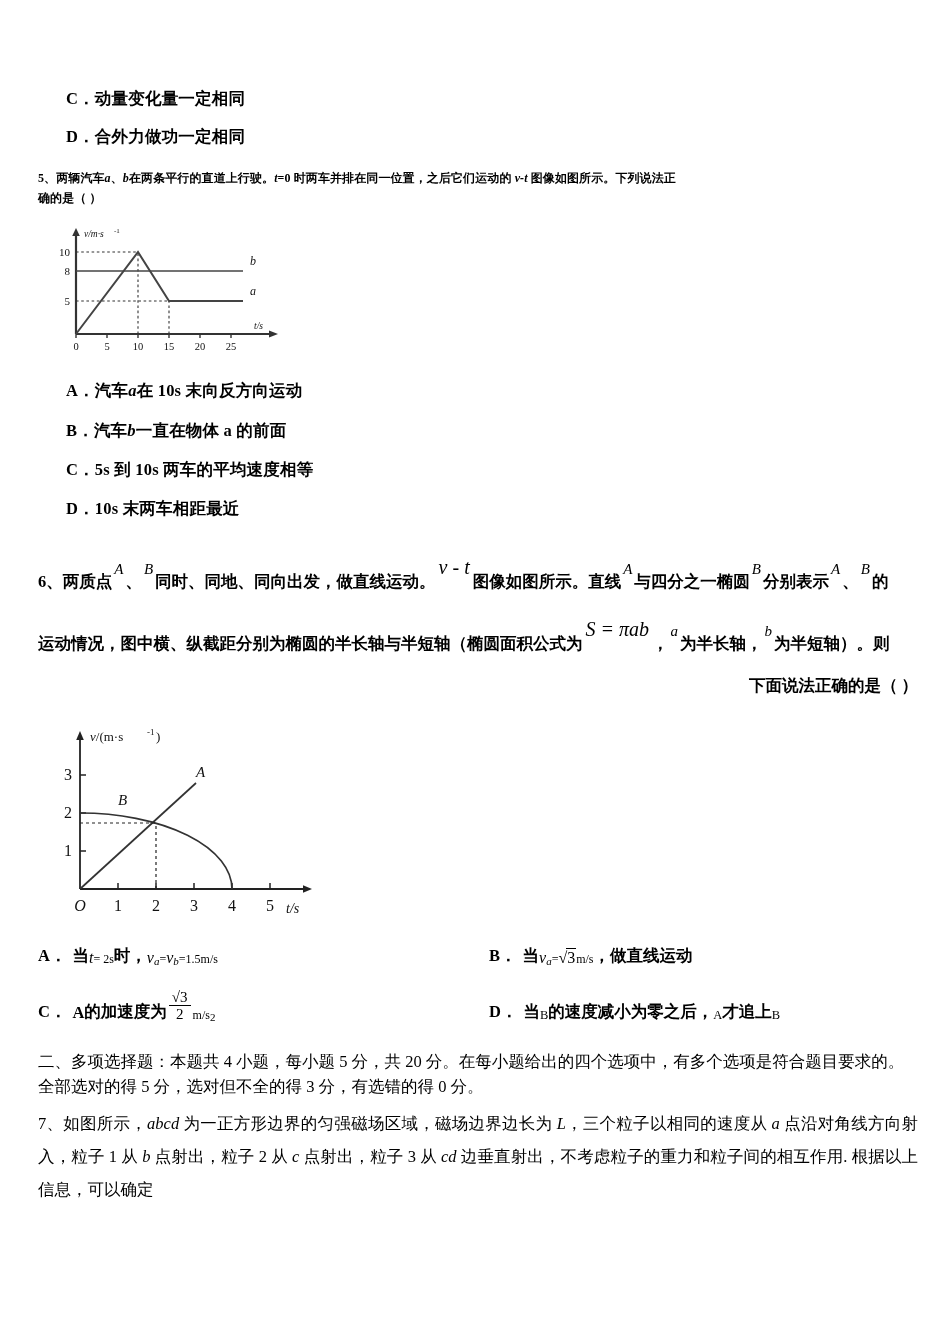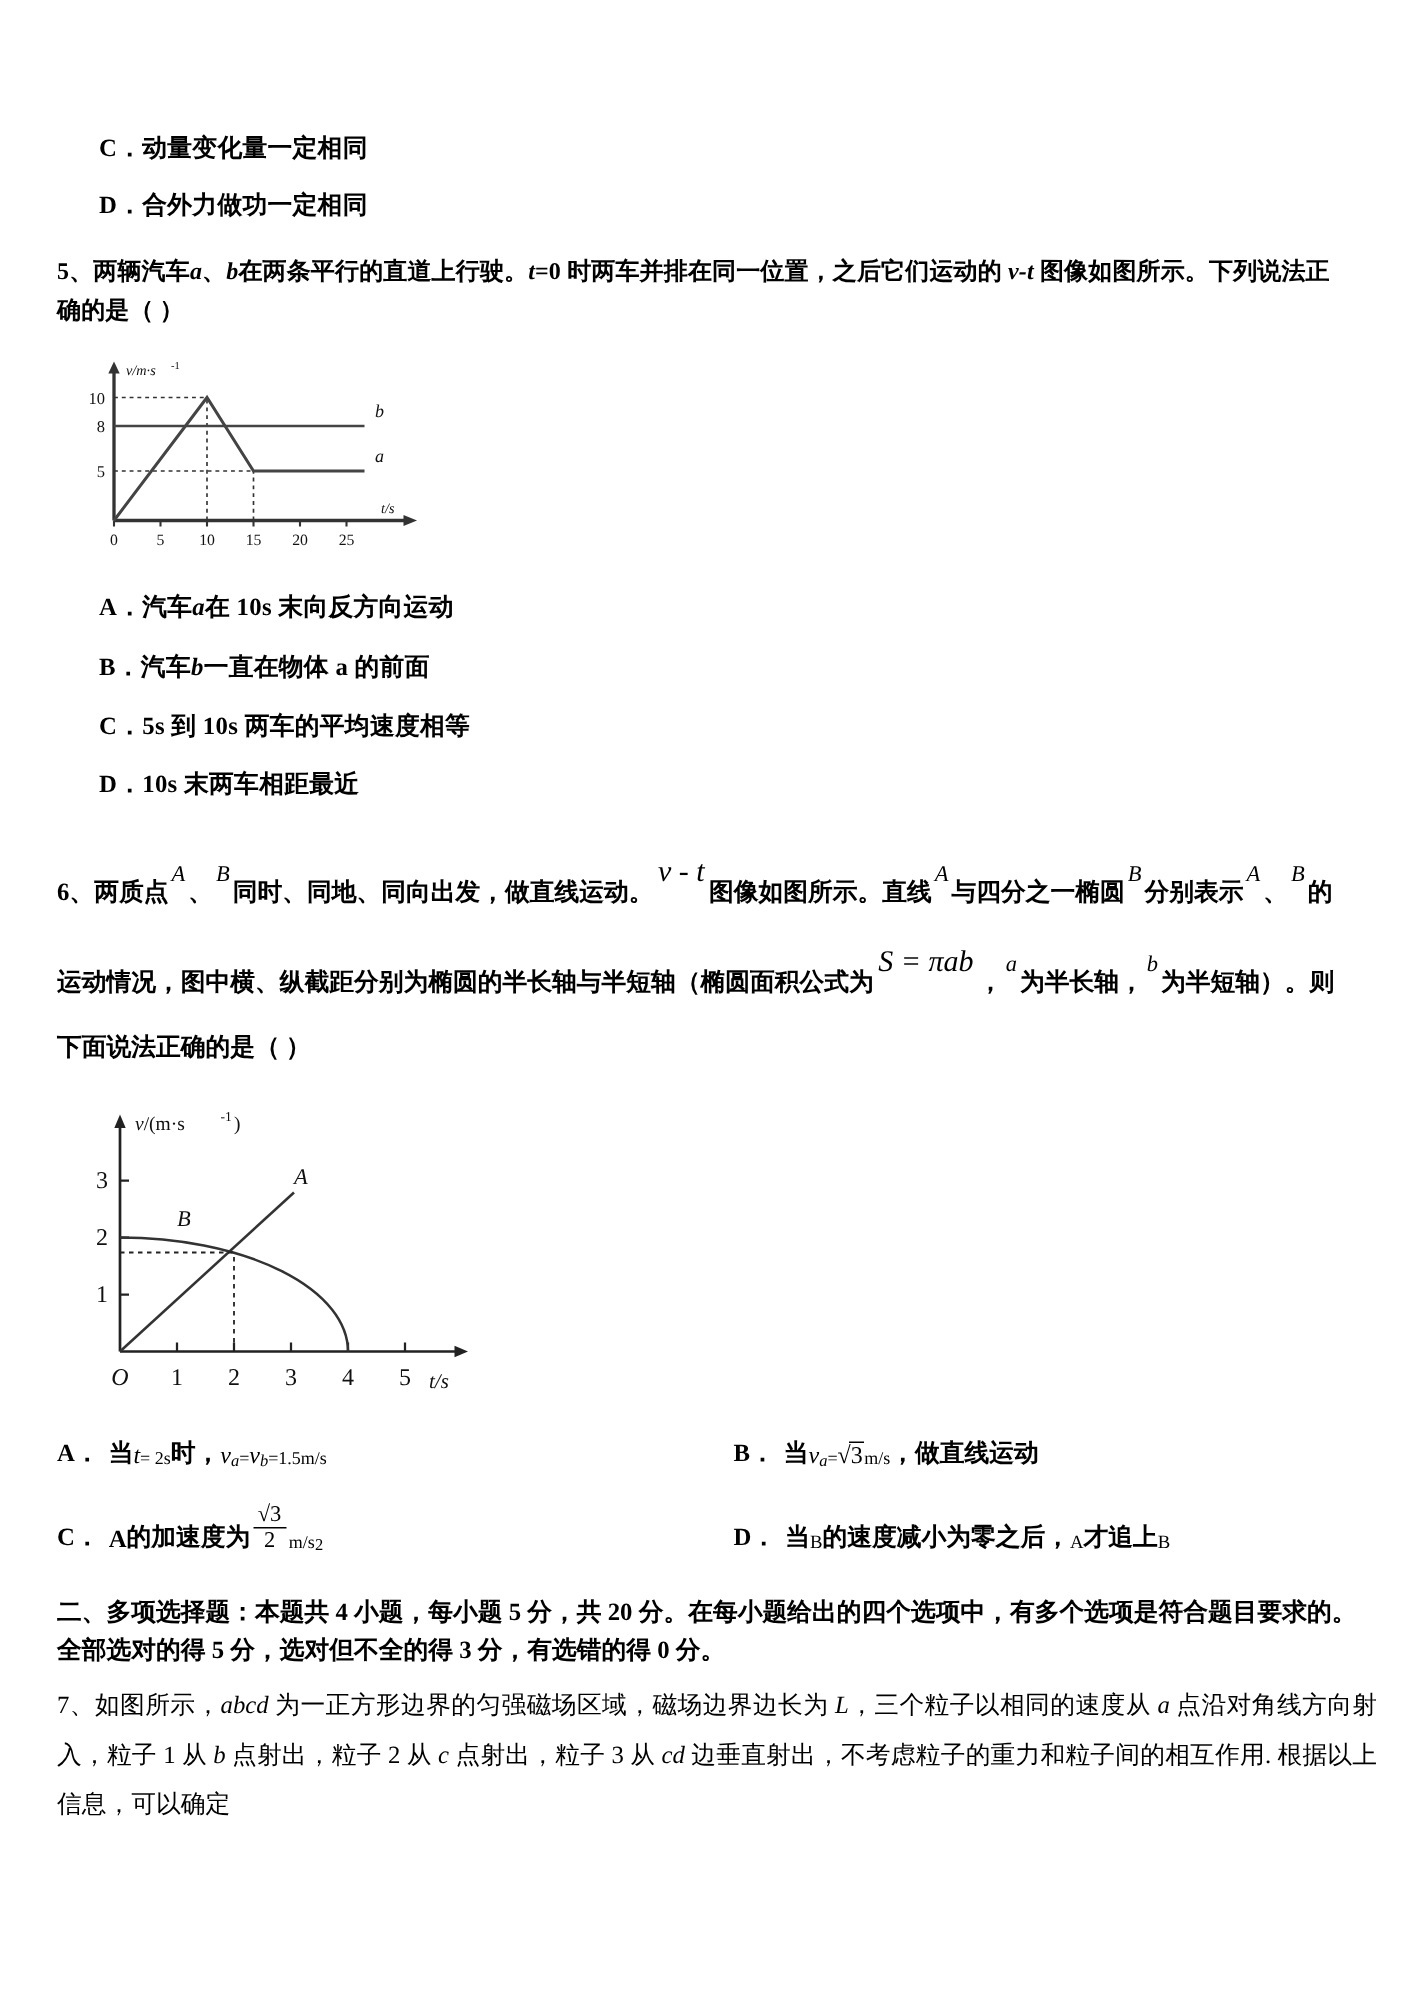--- a/index.html
+++ b/index.html
@@ -36,21 +36,21 @@
     padding-left: 28px;
     font-weight: 700;
     letter-spacing: 0.2px;
   }
   .opt-line .lbl {
     display: inline-block;
     min-width: 26px;
     font-family: "Liberation Serif", serif;
   }
   .qline {
-    font-size: 16px;
+    font-size: 12px;
     line-height: 1.62;
     font-weight: 700;
     margin: 0;
     letter-spacing: 0.1px;
     text-align: justify;
   }
   .q5 { margin-top: 20px; }
   .q5 .second { display:block; margin-top: 1px; }
 
   .italic { font-style: italic; font-family: "Liberation Serif", serif; }
@@ -77,21 +77,21 @@
   }
   .q6 .formula {
     font-style: italic;
     font-weight: 400;
     font-size: 20px;
     vertical-align: 13px;
     font-family: "Liberation Serif", serif;
     padding: 0 3px;
   }
   .q6 .l2 { display: block; }
-  .q6 .l3 { display: block; }
+  .q6 .l3 { display: block; text-align: right; }
 
   
   .ans-row {
     display: flex;
     align-items: flex-end;
     font-size: 16.5px;
     font-weight: 700;
   }
   .ans-row .cell { width: 50%; display: flex; align-items: flex-end; }
   .ans-row .cell.b { padding-left: 22px; }
@@ -147,21 +147,21 @@
   .frac .den { padding: 0 3px; }
   .supsm {
     font-size: 11px;
     vertical-align: 7px;
     font-weight: 400;
   }
 
   
   .sec-head {
     font-size: 16.5px;
-    font-weight: 700;
+    font-weight: 400;
     line-height: 1.52;
     margin-top: 26px;
     text-align: justify;
   }
   .q7 {
     font-size: 16.5px;
     font-weight: 400;
     line-height: 2.0;
     margin-top: 8px;
     text-align: justify;

